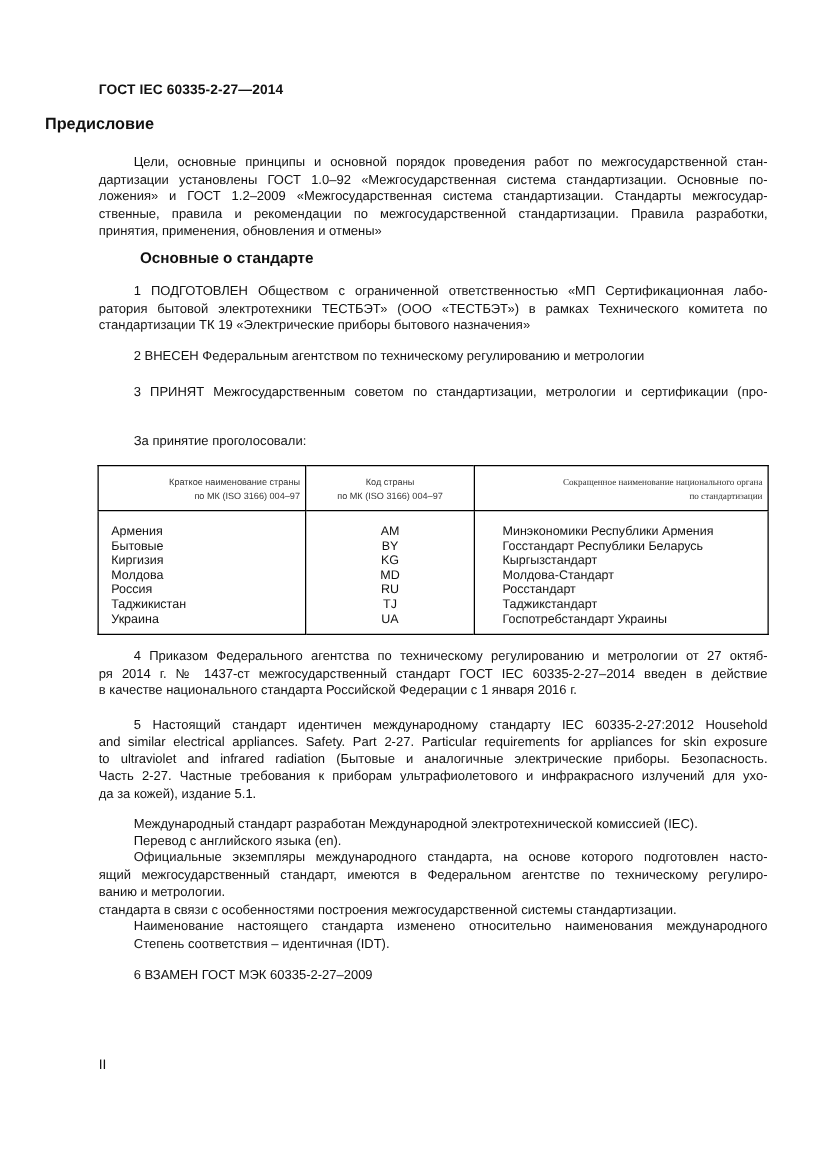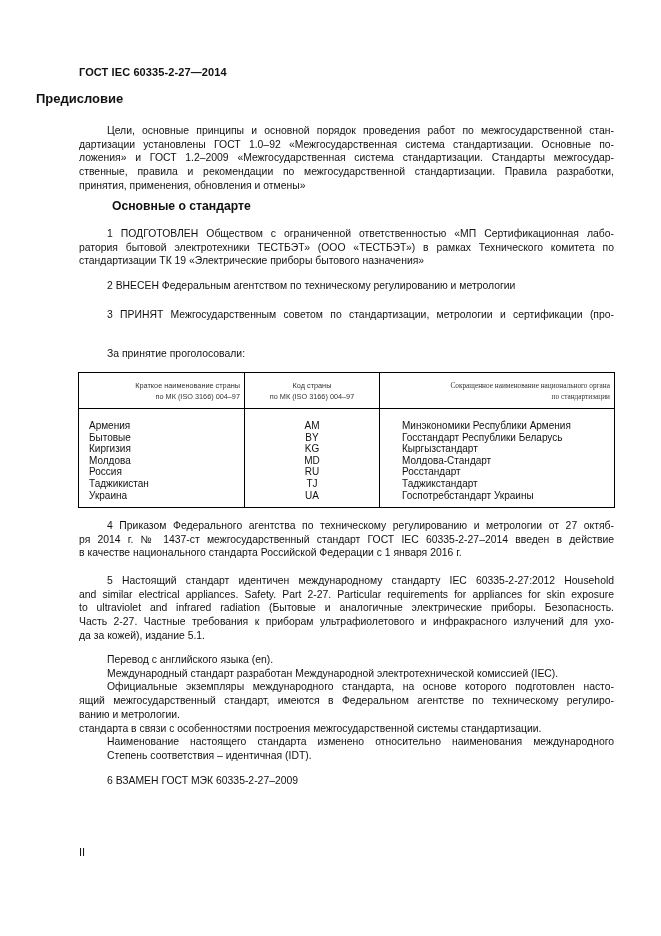--- a/index.html
+++ b/index.html
@@ -116,22 +116,22 @@
 
   <div class="para" style="top:574px;">
     <span class="line indent">5 Настоящий стандарт идентичен международному стандарту IEC 60335-2-27:2012 Household</span>
     <span class="line">and similar electrical appliances. Safety. Part 2-27. Particular requirements for appliances for skin exposure</span>
     <span class="line">to ultraviolet and infrared radiation (Бытовые и аналогичные электрические приборы. Безопасность.</span>
     <span class="line">Часть 2-27. Частные требования к приборам ультрафиолетового и инфракрасного излучений для ухо-</span>
     <span class="line last">да за кожей), издание 5.1.</span>
   </div>
 
   <div class="para" style="top:653px;">
+    <span class="line indent last">Международный стандарт разработан Международной электротехнической комиссией (IEC).</span>
     <span class="line indent last">Перевод с английского языка (en).</span>
-    <span class="line indent last">Международный стандарт разработан Международной электротехнической комиссией (IEC).</span>
     <span class="line indent">Официальные экземпляры международного стандарта, на основе которого подготовлен насто-</span>
     <span class="line">ящий межгосударственный стандарт, имеются в Федеральном агентстве по техническому регулиро-</span>
     <span class="line last">ванию и метрологии.</span>
     <span class="line last">стандарта в связи с особенностями построения межгосударственной системы стандартизации.</span>
     <span class="line indent">Наименование настоящего стандарта изменено относительно наименования международного</span>
     <span class="line indent last">Степень соответствия – идентичная (IDT).</span>
   </div>
 
   <div class="single" style="top:775px;">6 ВЗАМЕН ГОСТ МЭК 60335-2-27–2009</div>
 

